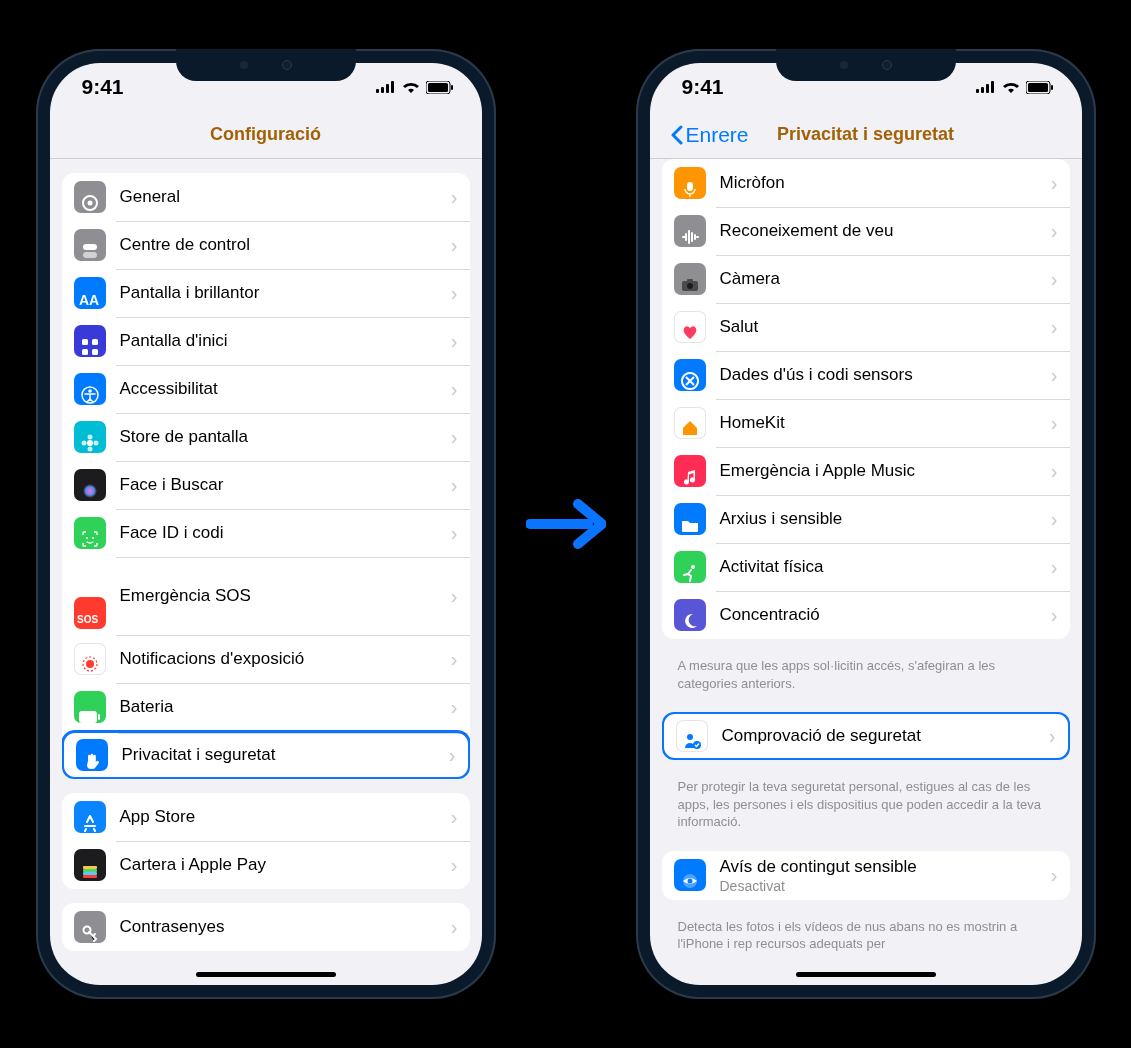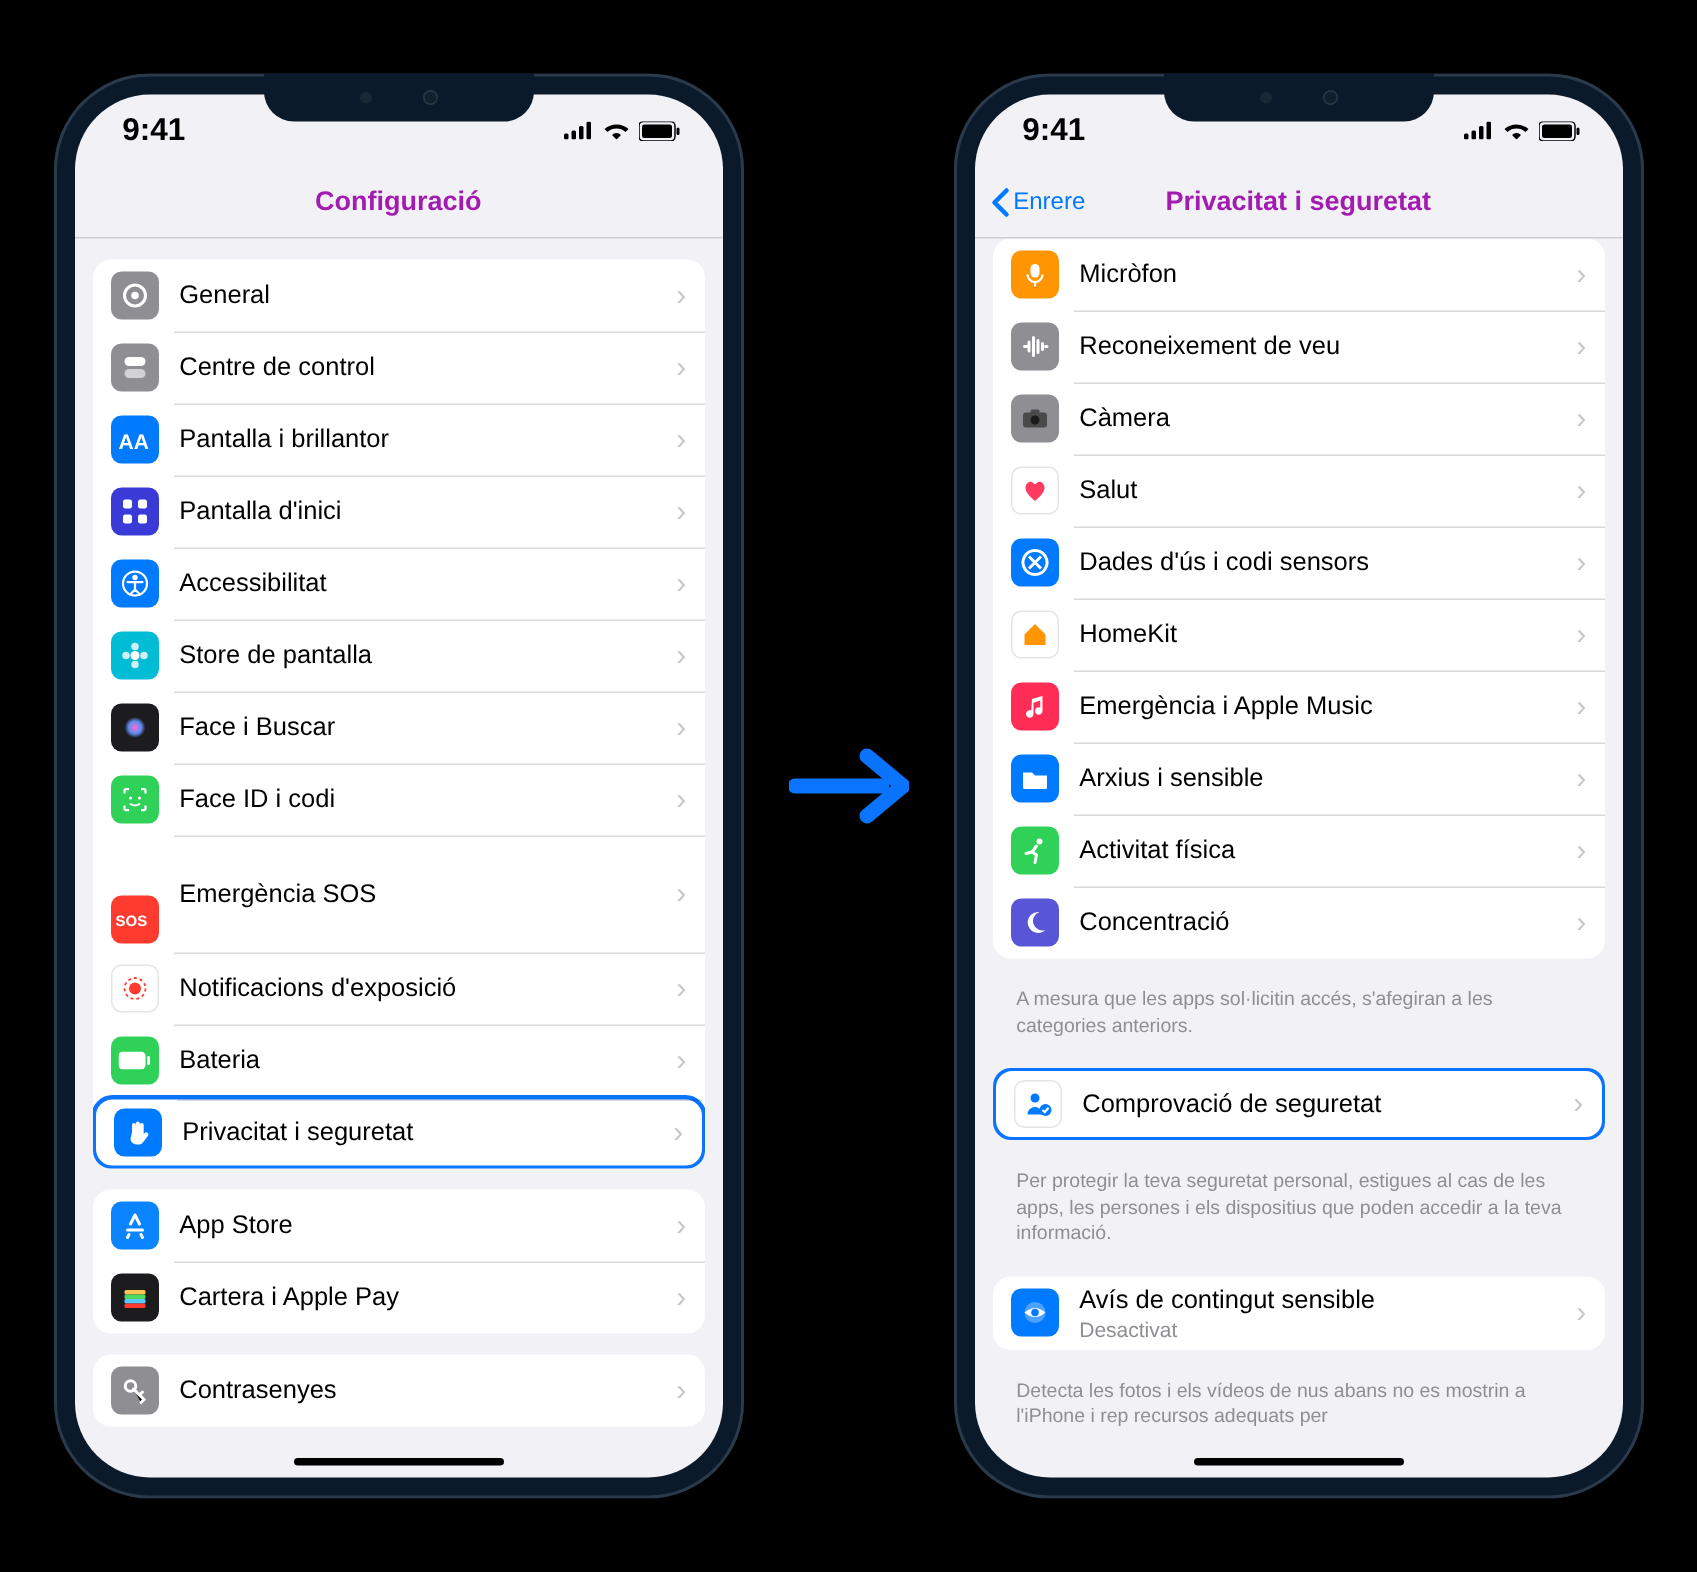--- a/index.html
+++ b/index.html
@@ -65,28 +65,28 @@
   .status-right { display: flex; gap: 6px; align-items: center; }
   .nav-bar {
     height: 48px;
     display: flex;
     align-items: center;
     justify-content: center;
     position: relative;
     border-bottom: 0.5px solid rgba(0,0,0,0.15);
     background: #f2f2f6;
   }
-  .nav-title { font-size: 18px; font-weight: 600; color: #a21caf; }
+  .nav-title { font-size: 18px; font-weight: 600; color: #a16207; }
   .nav-back {
     position: absolute;
-    left: 10px;
+    left: 20px;
     display: flex;
     align-items: center;
     color: #007aff;
-    font-size: 16px;
+    font-size: 21px;
     gap: 2px;
   }
   .content {
     height: calc(100% - 96px);
     overflow: hidden;
     padding: 0 12px;
   }
   .group {
     background: #fff;
     border-radius: 12px;
@@ -114,21 +114,21 @@
     border: 3px solid #0a74ff;
     border-radius: 14px;
     margin: -1px -1px;
   }
   .icon {
     width: 32px;
     height: 32px;
     border-radius: 7px;
     flex-shrink: 0;
     display: flex;
-    align-items: center;
+    align-items: flex-end;
     justify-content: center;
     color: #fff;
     font-size: 18px;
   }
   .icon.plain { background: #fff; border: 0.5px solid rgba(0,0,0,0.1); color:#000; }
   .label { flex: 1; font-size: 17px; color: #000; }
   .sublabel { font-size: 14px; color: #8e8e93; margin-top:1px;}
   .label-col { flex:1; display:flex; flex-direction:column;}
   .chev { color: #c7c7cc; font-size: 20px; }
   .footer-text {

